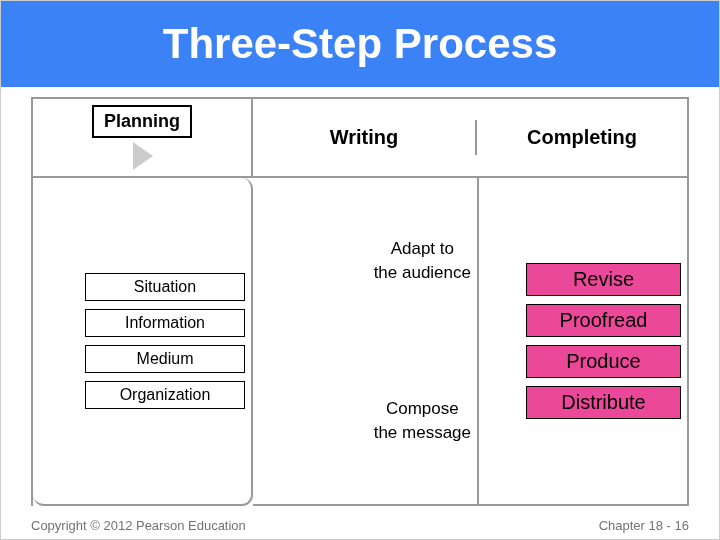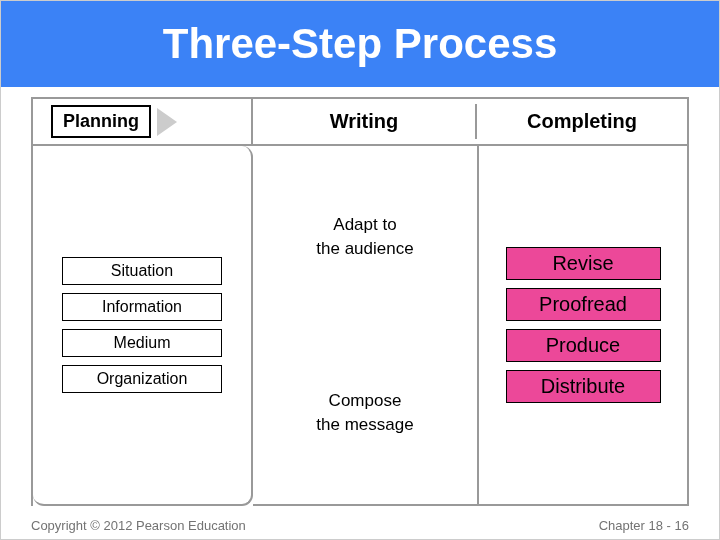--- a/index.html
+++ b/index.html
@@ -63,21 +63,21 @@
       flex: 1;
       border-top: 2px solid #999;
       border-left: 2px solid #999;
     }
 
     .col {
       border-right: 2px solid #999;
       border-bottom: 2px solid #999;
       display: flex;
       flex-direction: column;
-      align-items: center;
+      align-items: flex-end;
       justify-content: center;
       padding: 8px 6px;
     }
 
     .col-planning {
       width: 220px;
       justify-content: center;
       gap: 8px;
       border-radius: 11px;
     }
@@ -132,23 +132,24 @@
       align-items: center;
       margin-bottom: 0px;
       border: 2px solid #999;
       border-bottom: none;
     }
 
     .label-planning {
       width: 220px;
       display: flex;
       align-items: center;
-      padding: 6px 18px;
+      padding: 6px 0;
       border-right: 2px solid #999;
       gap: 4px;
+      flex-direction: column;
     }
 
     .label-writing {
       flex: 1;
       text-align: center;
       font-weight: bold;
       font-size: 20px;
       padding: 6px 0;
       border-right: 2px solid #999;
     }

